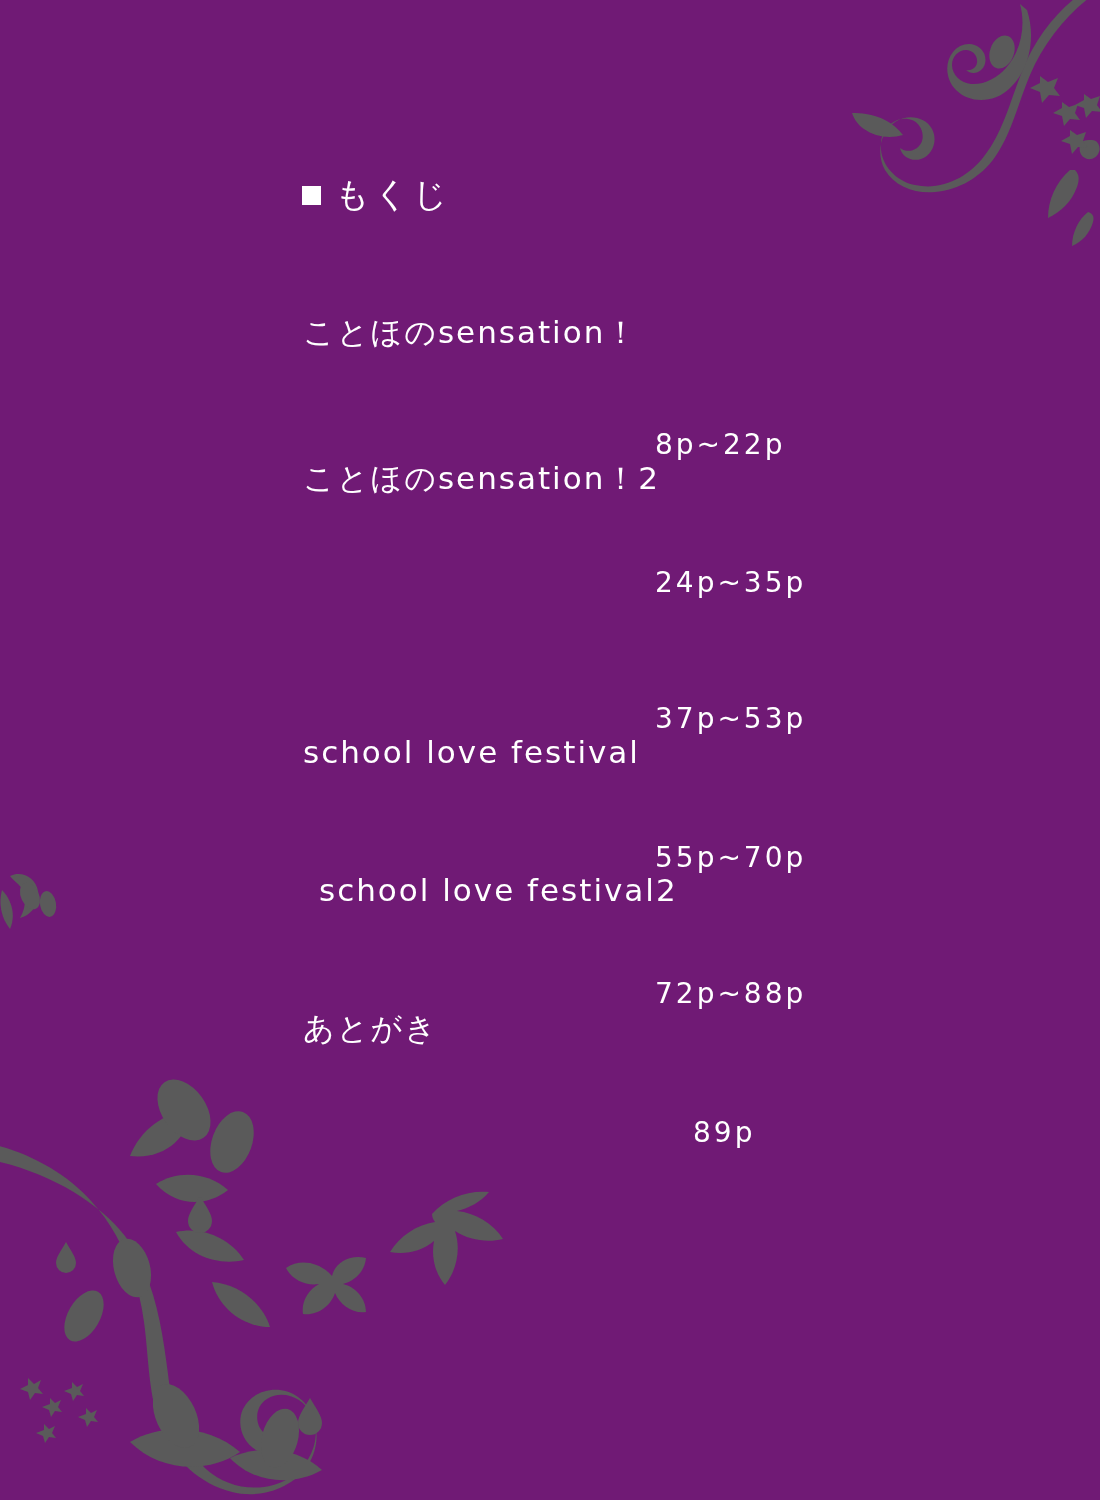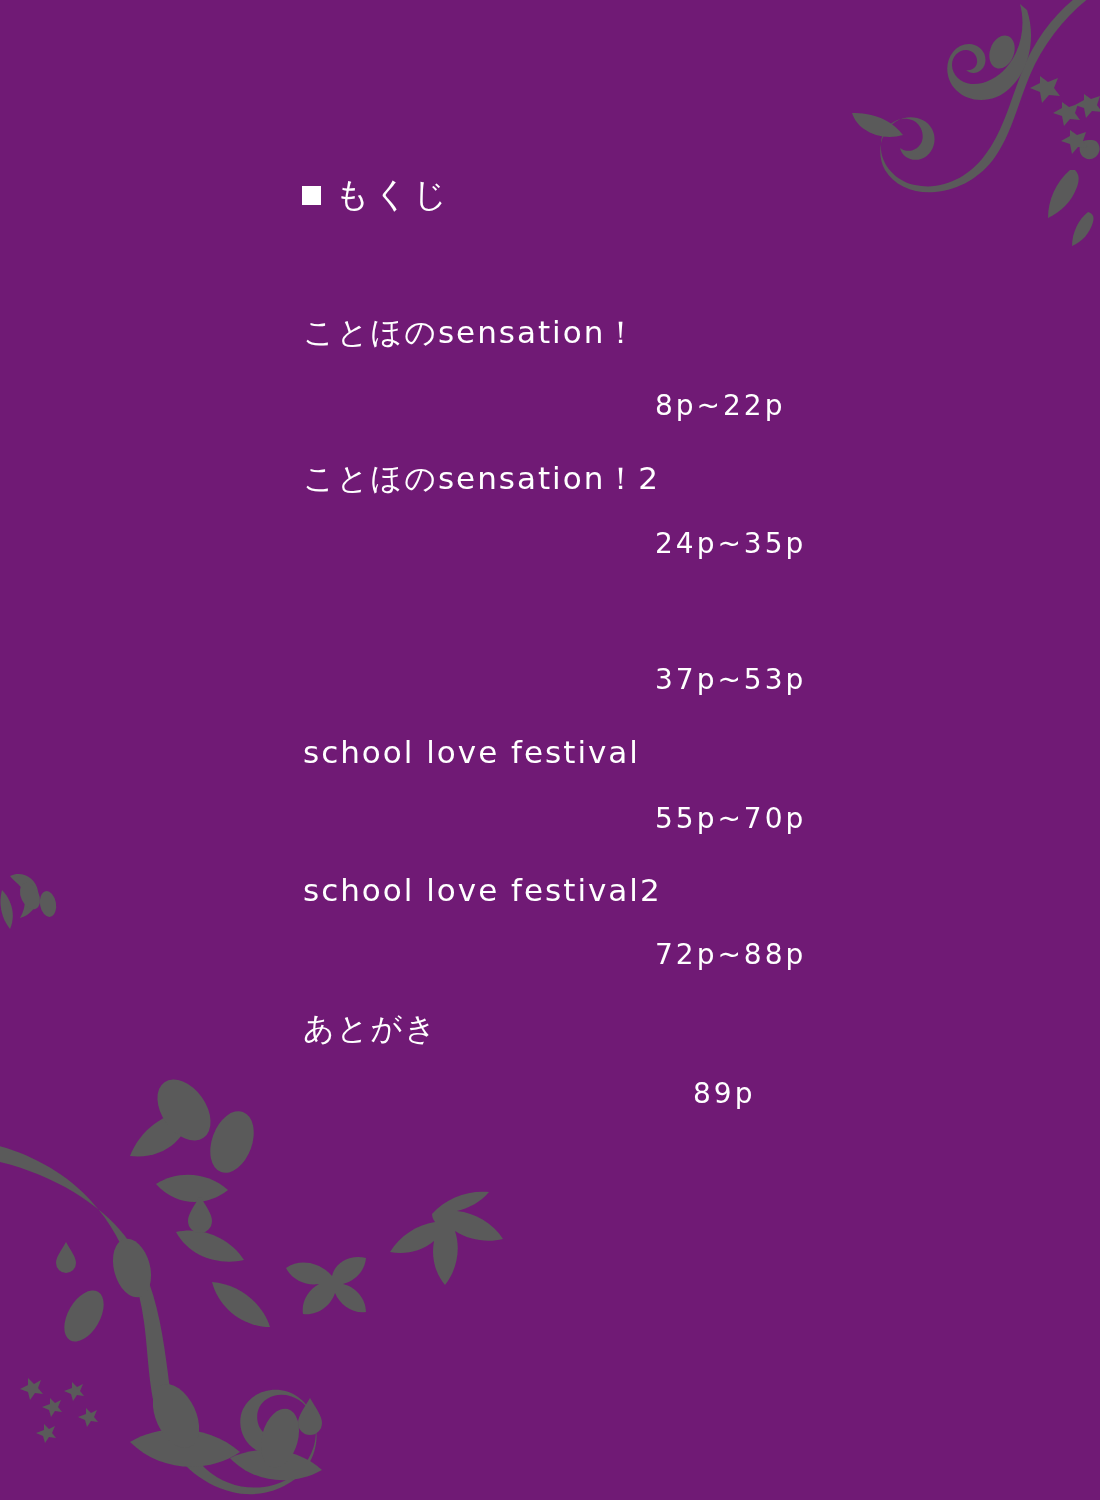--- a/index.html
+++ b/index.html
@@ -62,31 +62,32 @@
     left: 303px;
     font-size: 31px;
     letter-spacing: 2px;
     white-space: nowrap;
   }
   .pages {
     position: absolute;
     font-size: 28px;
     letter-spacing: 3px;
     white-space: nowrap;
+    margin-top: 39px;
   }
 
   .e0 { top: 312px; }
   .p0 { left: 655px; top: 389px; }
   .e1 { top: 458px; }
   .p1 { left: 655px; top: 527px; }
   .e2 { top: 596px; }
   .p2 { left: 655px; top: 663px; }
   .e3 { top: 734px; }
   .p3 { left: 655px; top: 802px; }
-  .e4 { top: 872px; }
+  .e4 { top: 872px; margin-left: 16px; }
   .p4 { left: 655px; top: 938px; }
   .e5 { top: 1008px; }
   .p5 { left: 693px; top: 1077px; }
 </style>
 </head>
 <body>
 
 <div class="page">
 
   <div class="ornament orn-tr">

